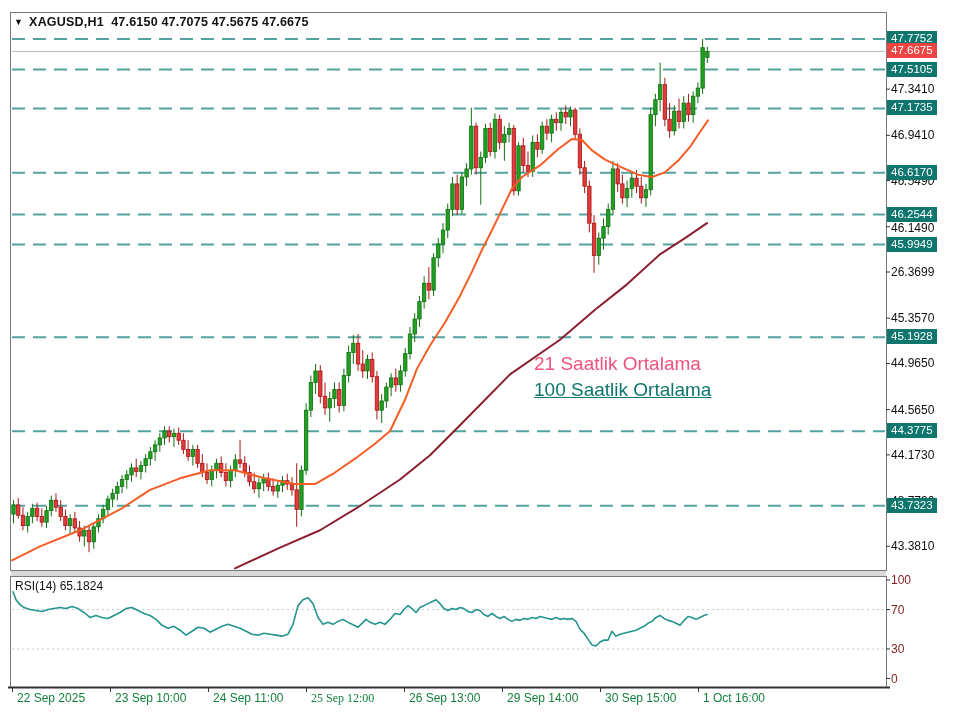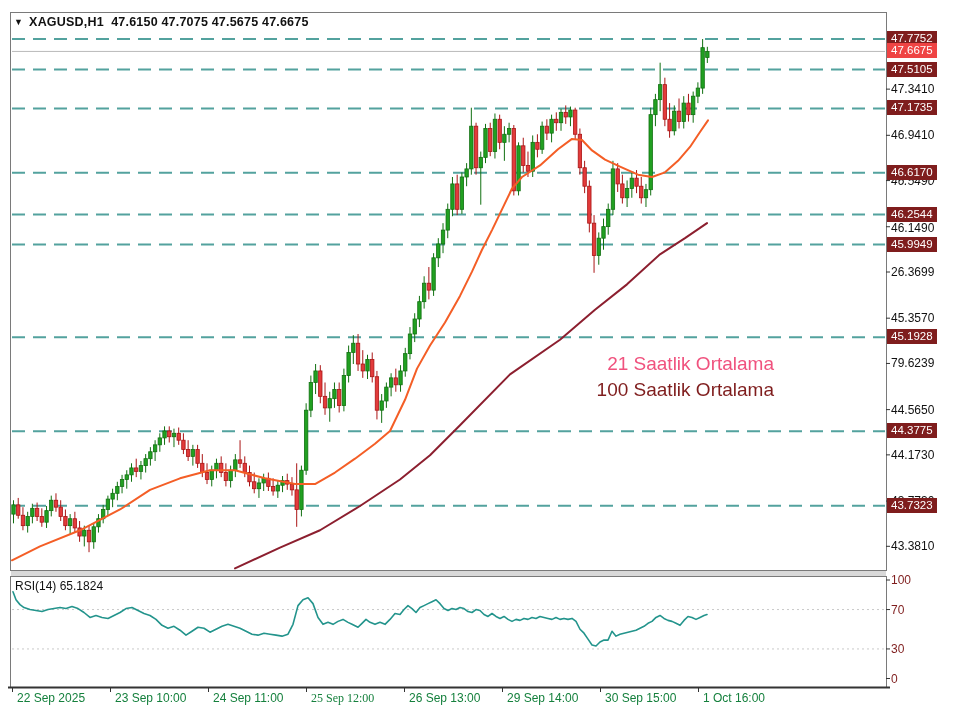--- a/index.html
+++ b/index.html
@@ -3,30 +3,30 @@
 <meta charset="utf-8">
 <style>
   html,body{margin:0;padding:0;background:#ffffff;}
   .screen{position:relative;width:960px;height:710px;background:#fff;overflow:hidden;
           font-family:"Liberation Sans",sans-serif;}
   #chart-svg{position:absolute;left:0;top:0;}
   .title-bar{position:absolute;left:14px;top:15px;font-size:12.5px;font-weight:bold;color:#111;
              white-space:nowrap;letter-spacing:.2px;}
   .title-bar .tri{font-size:9px;margin-right:6px;position:relative;top:-1px;}
   .pl{position:absolute;left:891px;font-size:12px;color:#111;white-space:nowrap;line-height:14px;}
-  .badge{position:absolute;left:887px;font-size:11.5px;color:#fff;background:#7f1d1d;
+  .badge{position:absolute;left:887px;font-size:11.5px;color:#fff;background:#0f766e;
          padding:1px 4px 1px 4px;line-height:13px;white-space:nowrap;}
   .badge.current{background:#ef4444;}
   .tl{position:absolute;top:691px;font-size:12px;color:#15803d;white-space:nowrap;}
   .rl{position:absolute;left:891px;font-size:12px;color:#7f1d1d;white-space:nowrap;}
   .rsi-label{position:absolute;left:15px;top:579px;font-size:12px;color:#111;}
-  .annotations{position:absolute;left:510px;top:351px;width:264px;text-align:right;
+  .annotations{position:absolute;left:534px;top:351px;width:264px;text-align:left;
                font-size:19px;line-height:26px;white-space:nowrap;}
   .ann-21{color:#f0527e;}
-  .ann-100{color:#7f1d1d;}
+  .ann-100{color:#0f766e;text-decoration:underline;}
 </style>
 </head>
 <body>
 
 <div class="screen">
   <svg id="chart-svg" width="960" height="721">
       <g>
         <line x1="12" x2="885" y1="39" y2="39" stroke="#53a29e" stroke-width="2" stroke-dasharray="13 8"></line>
         <line x1="12" x2="885" y1="69.55961499999974" y2="69.55961499999974" stroke="#53a29e" stroke-width="2" stroke-dasharray="13 8"></line>
         <line x1="12" x2="885" y1="108.46626500000012" y2="108.46626500000012" stroke="#53a29e" stroke-width="2" stroke-dasharray="13 8"></line>
@@ -383,21 +383,21 @@
     <div class="ann-100">100 Saatlik Ortalama</div>
   </div>
 
   <div id="price-axis">
       <div class="pl" style="top: 82.1284px;">47.3410</div>
       <div class="pl" style="top: 128.308px;">46.9410</div>
       <div class="pl" style="top: 173.565px; font-style: italic;">46.5490</div>
       <div class="pl" style="top: 221px;">46.1490</div>
       <div class="pl" style="top: 265.001px;">26.3699</div>
       <div class="pl" style="top: 311.181px;">45.3570</div>
-      <div class="pl" style="top: 356.438px;">79.6239</div>
+      <div class="pl" style="top: 356.438px;">44.9650</div>
       <div class="pl" style="top: 402.618px;">44.5650</div>
       <div class="pl" style="top: 447.874px;">44.1730</div>
       <div class="pl" style="top: 494.054px;">43.7730</div>
       <div class="pl" style="top: 539.31px;">43.3810</div>
       <div class="badge" style="top: 31px;">47.7752</div>
       <div class="badge" style="top: 61.5596px;">47.5105</div>
       <div class="badge" style="top: 100.466px;">47.1735</div>
       <div class="badge" style="top: 164.714px;">46.6170</div>
       <div class="badge" style="top: 206.576px;">46.2544</div>
       <div class="badge" style="top: 236.536px;">45.9949</div>

